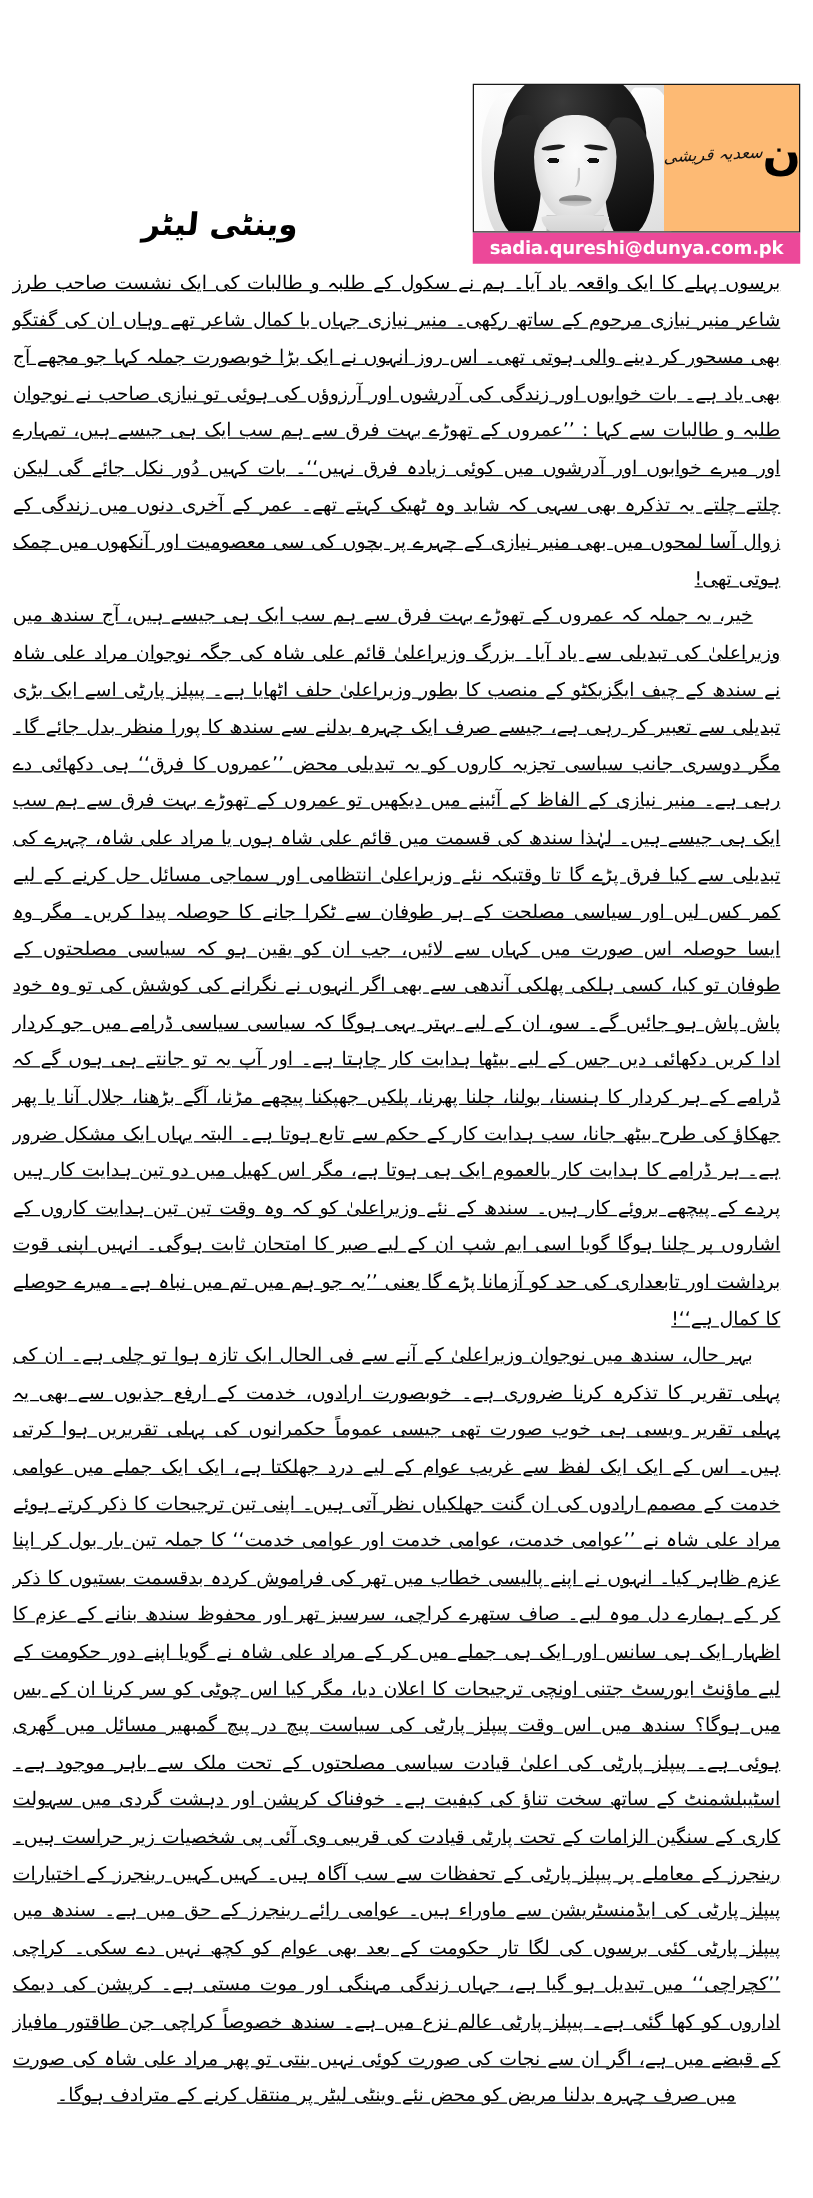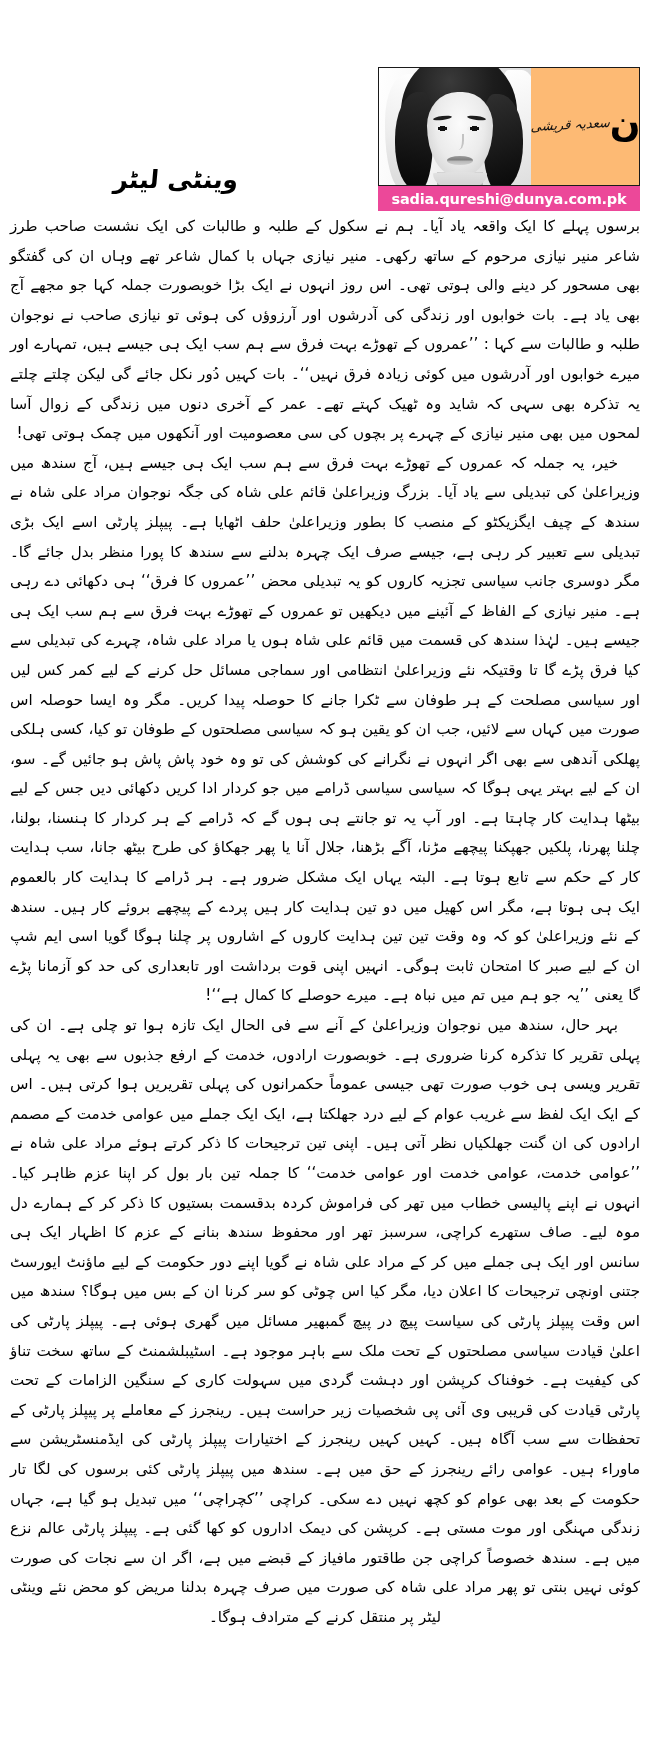--- a/index.html
+++ b/index.html
@@ -267,24 +267,25 @@
     text-align: justify;
     text-align-last: right;
     font-family: "DejaVu Sans", "Liberation Sans", sans-serif;
     font-size: 15.1px;
     line-height: 29.6px;
     color: #000000;
     word-spacing: 0.5px;
   }
 
   .article-body p {
-    margin: 0 0 0 0;
+    margin: 0 16px 0 0;
     text-indent: 22px;
     text-align: justify;
     text-align-last: right;
+    text-decoration: underline;
   }
   .article-body p.first {
     text-indent: 0;
   }
   .article-body p.center-last {
     text-align-last: center;
   }
 </style>
 </head>
 <body>

